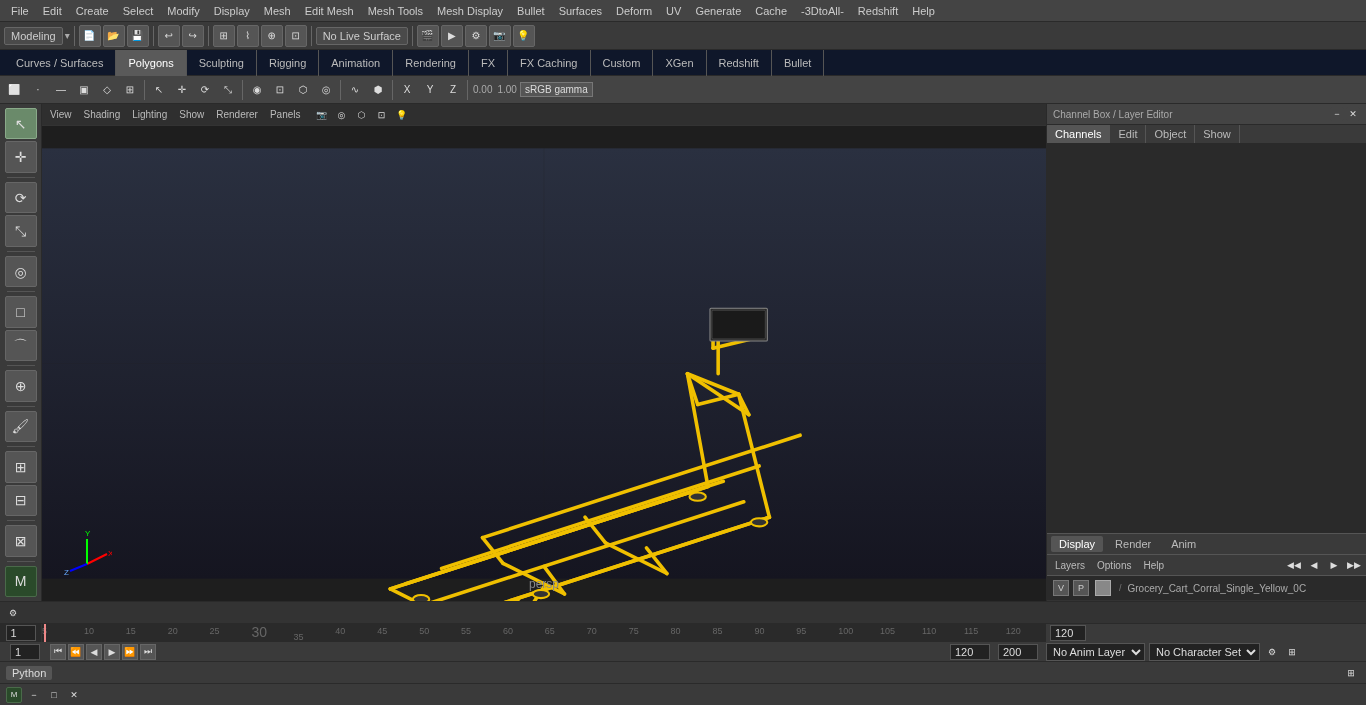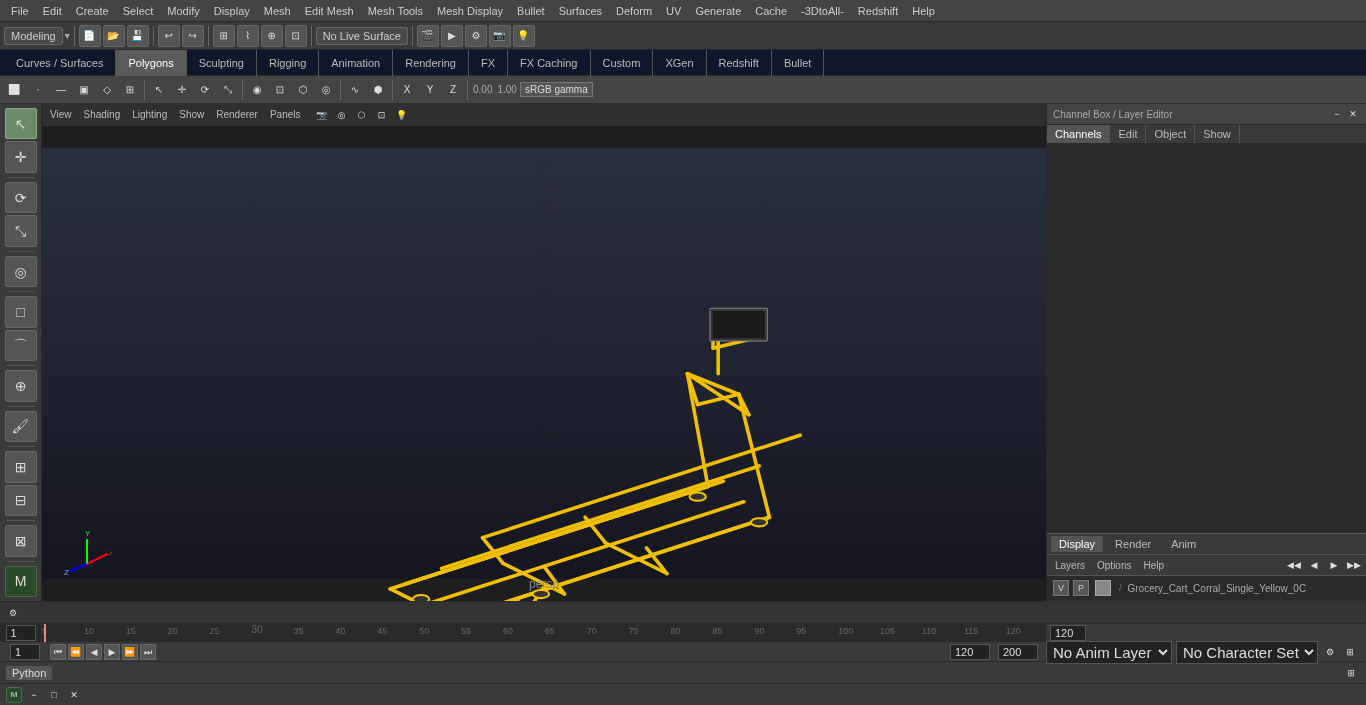--- a/index.html
+++ b/index.html
@@ -353,21 +353,21 @@
       border: 1px solid #555;
       color: #ddd;
       font-size: 11px;
       padding: 1px 4px;
       width: 36px;
     }
     .bb-select {
       background: #222;
       border: 1px solid #555;
       color: #ddd;
-      font-size: 15px;
+      font-size: 11px;
       padding: 1px 2px;
     }
 
     #tl-playback {
       display: flex;
       align-items: center;
       gap: 2px;
     }
     .tl-btn {
       width: 16px; height: 16px;
@@ -674,22 +674,22 @@
 
     <div id="timeline-ruler" style="flex:1;background:#2a2a2a;position:relative;overflow:hidden;margin:0;">
       <div style="position:absolute;top:0;left:0;right:0;bottom:0;display:flex;align-items:center;">
 
         <div style="position:relative;width:100%;height:100%;" id="ruler-ticks">
             <span style="position: absolute; left: 0%; font-size: 9px; color: rgb(102, 102, 102); top: 2px;">5</span>
             <span style="position: absolute; left: 4.17391%; font-size: 9px; color: rgb(102, 102, 102); top: 2px;">10</span>
             <span style="position: absolute; left: 8.34783%; font-size: 9px; color: rgb(102, 102, 102); top: 2px;">15</span>
             <span style="position: absolute; left: 12.5217%; font-size: 9px; color: rgb(102, 102, 102); top: 2px;">20</span>
             <span style="position: absolute; left: 16.6957%; font-size: 9px; color: rgb(102, 102, 102); top: 2px;">25</span>
-            <span style="position: absolute; left: 20.8696%; font-size: 10px; color: rgb(102, 102, 102); top: 0;">30</span>
-            <span style="position: absolute; left: 25.0435%; font-size: 9px; color: rgb(102, 102, 102); top: 2px;">35</span>
+            <span style="position: absolute; left: 20.8696%; font-size: 14px; color: rgb(102, 102, 102); top: 0;">30</span>
+            <span style="position: absolute; left: 25.0435%; font-size: 9px; color: rgb(102, 102, 102); top: 8px;">35</span>
             <span style="position: absolute; left: 29.2174%; font-size: 9px; color: rgb(102, 102, 102); top: 2px;">40</span>
             <span style="position: absolute; left: 33.3913%; font-size: 9px; color: rgb(102, 102, 102); top: 2px;">45</span>
             <span style="position: absolute; left: 37.5652%; font-size: 9px; color: rgb(102, 102, 102); top: 2px;">50</span>
             <span style="position: absolute; left: 41.7391%; font-size: 9px; color: rgb(102, 102, 102); top: 2px;">55</span>
             <span style="position: absolute; left: 45.913%; font-size: 9px; color: rgb(102, 102, 102); top: 2px;">60</span>
             <span style="position: absolute; left: 50.087%; font-size: 9px; color: rgb(102, 102, 102); top: 2px;">65</span>
             <span style="position: absolute; left: 54.2609%; font-size: 9px; color: rgb(102, 102, 102); top: 2px;">70</span>
             <span style="position: absolute; left: 58.4348%; font-size: 9px; color: rgb(102, 102, 102); top: 2px;">75</span>
             <span style="position: absolute; left: 62.6087%; font-size: 9px; color: rgb(102, 102, 102); top: 2px;">80</span>
             <span style="position: absolute; left: 66.7826%; font-size: 9px; color: rgb(102, 102, 102); top: 2px;">85</span>

